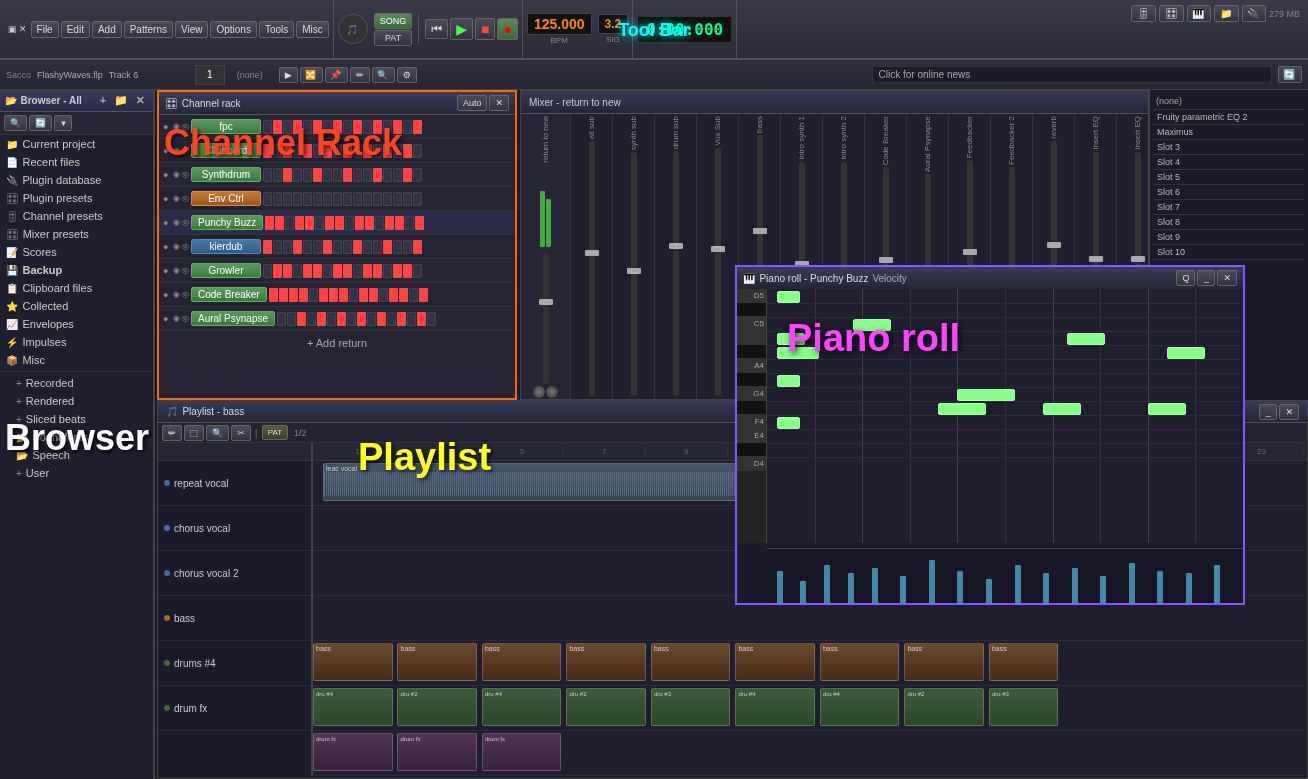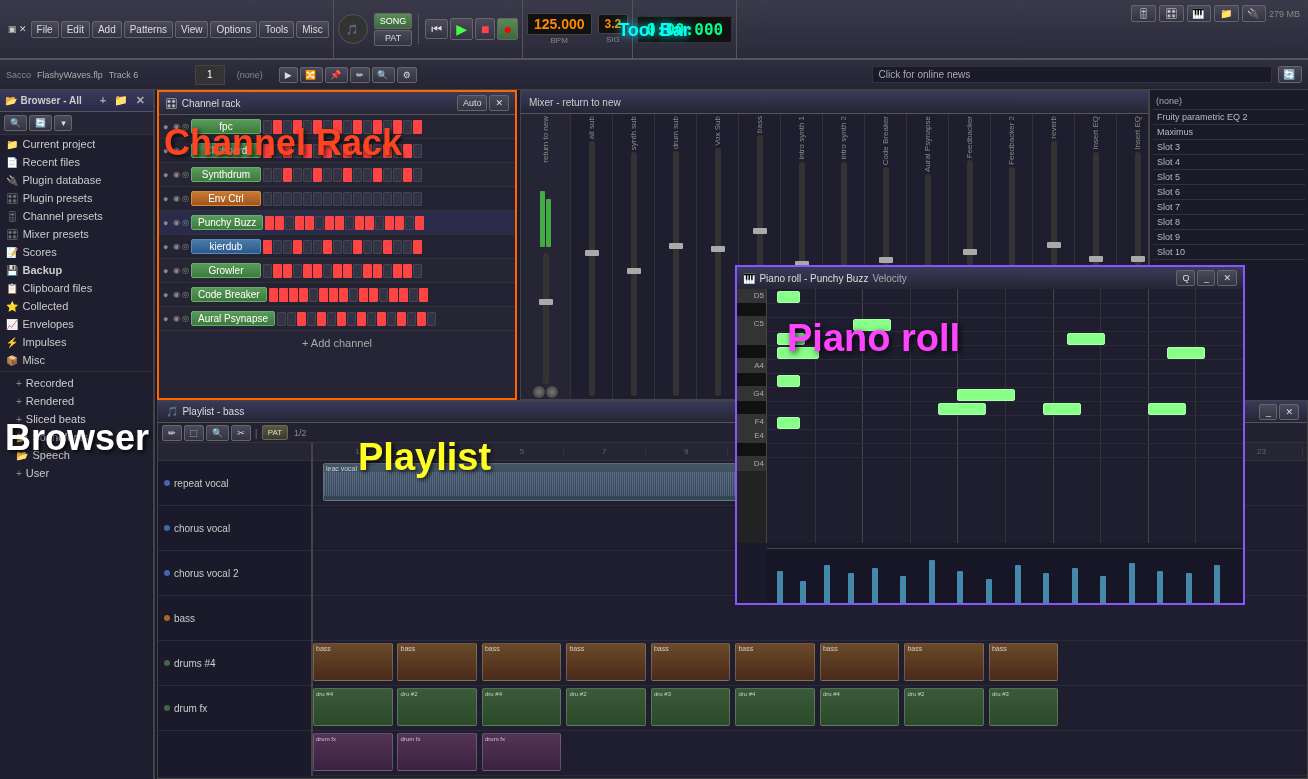--- a/index.html
+++ b/index.html
@@ -943,21 +943,21 @@
           <div class="pad active"></div>
           <div class="pad inactive"></div>
           <div class="pad active"></div>
           <div class="pad inactive"></div>
           <div class="pad active"></div>
           <div class="pad inactive"></div>
       </div>
     </div>
 
     <div style="height:24px;display:flex;align-items:center;justify-content:center;cursor:pointer;color:#aaa;">
-      <span>+ Add channel</span>
+      <span>+ Add return</span>
     </div>
   </div>
 
   <div class="channel-rack-title">Channel Rack</div>
 </div>
 
 <div id="mixer">
   <div id="mixer-header">
     <span>Mixer - return to new</span>
     <div style="display:flex;gap:2px;">

